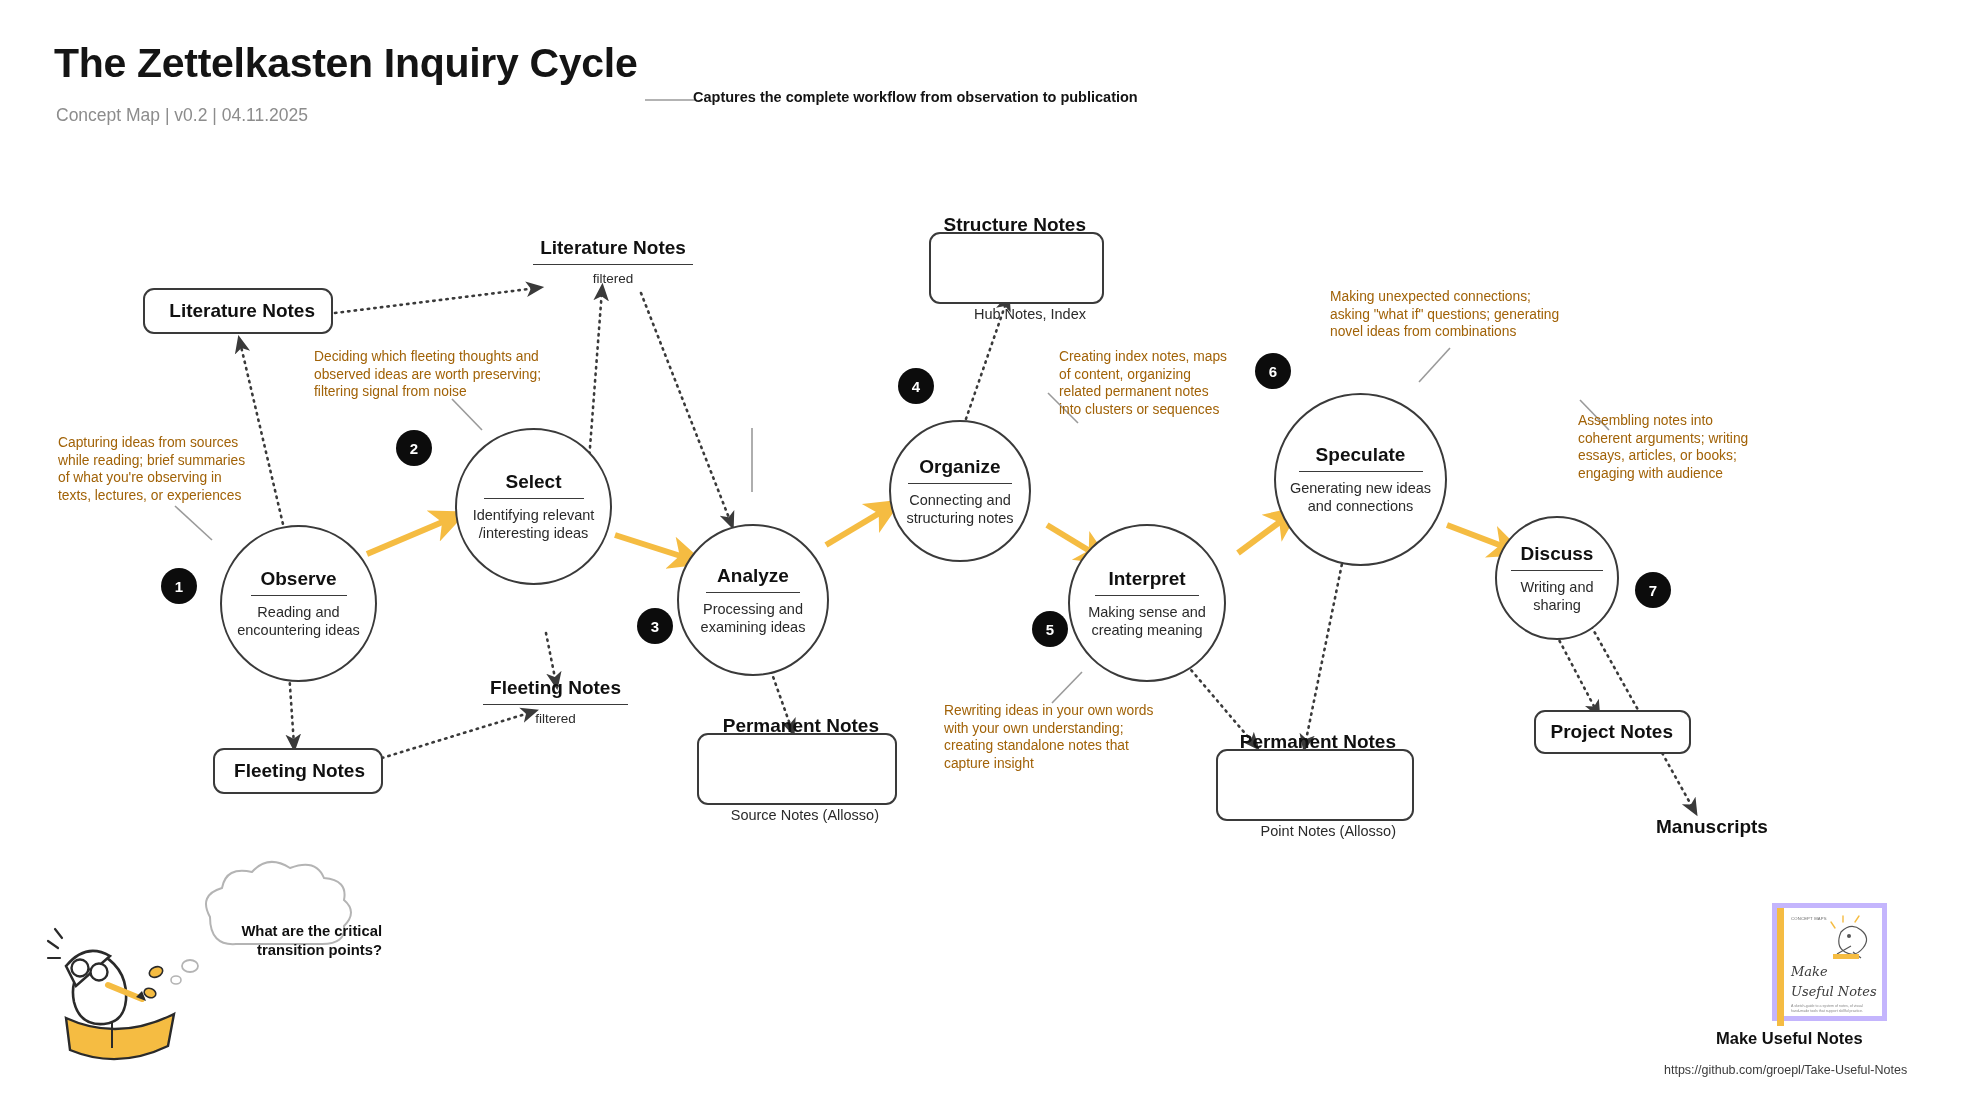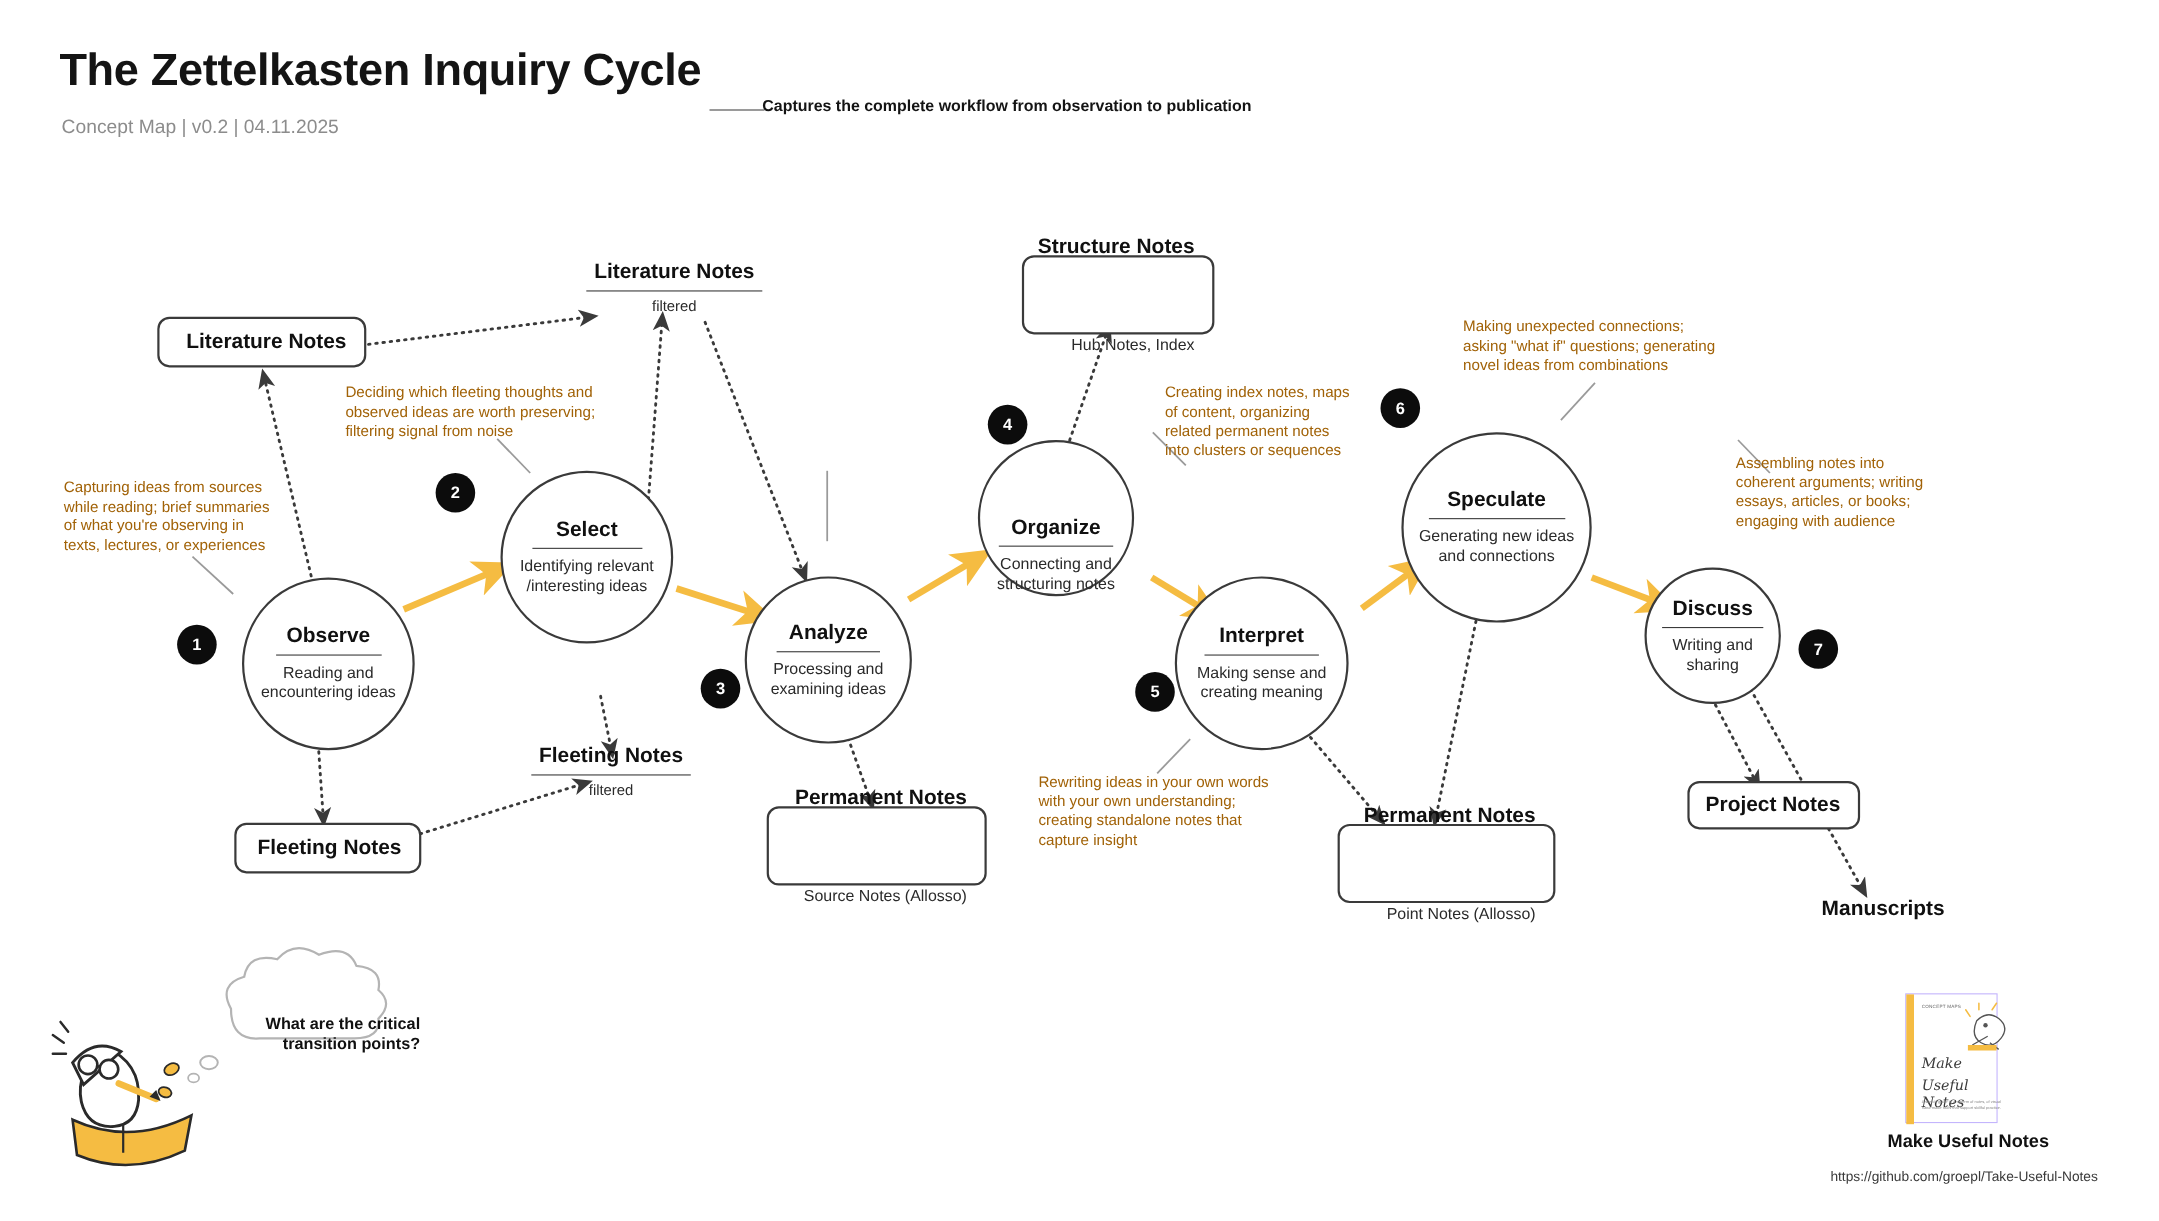--- a/index.html
+++ b/index.html
@@ -161,23 +161,23 @@
     left: 212px; top: 922px;
     width: 170px;
     font-size: 14.8px;
     font-weight: bold;
     color: #101010;
     line-height: 19px;
     white-space: pre-line;
     text-align: right;
   }
   #brandcard {
-    left: 1732px; top: 903px;
-    width: 84px; height: 118px;
-    border: 1px solid #c4b5fd;
+    left: 1772px; top: 903px;
+    width: 115px; height: 118px;
+    border: 5px solid #c4b5fd;
     background: #ffffff;
   }
   #brandcard .bar {
     position: absolute;
     left: 0; top: 0;
     width: 7px; height: 118px;
     background: #f5bc42;
   }
   #brandcard .cc {
     position: absolute;
@@ -326,21 +326,21 @@
 examining ideas</div>
   </div>
 
   <div class="abs annot" style="left:314px; top:348px; width:240px;">Deciding which fleeting thoughts and
 observed ideas are worth preserving;
 filtering signal from noise</div>
   <div class="abs badge" style="left:637px; top:608px;">
     <span>3</span>
   </div>
 
-  <div class="abs stage" style="left:889px; top:400px; width:142px; height:142px;justify-content:flex-end;">
+  <div class="abs stage" style="left:889px; top:420px; width:142px; height:142px;">
     <div class="s-title">Organize</div>
     <div class="s-rule" style="width:104px;"></div>
     <div class="s-desc">Connecting and
 structuring notes</div>
   </div>
   <div class="abs badge" style="left:898px; top:368px;">
     <span>4</span>
   </div>
   <div class="abs annot" style="left:1059px; top:348px; width:200px;">Creating index notes, maps
 of content, organizing

